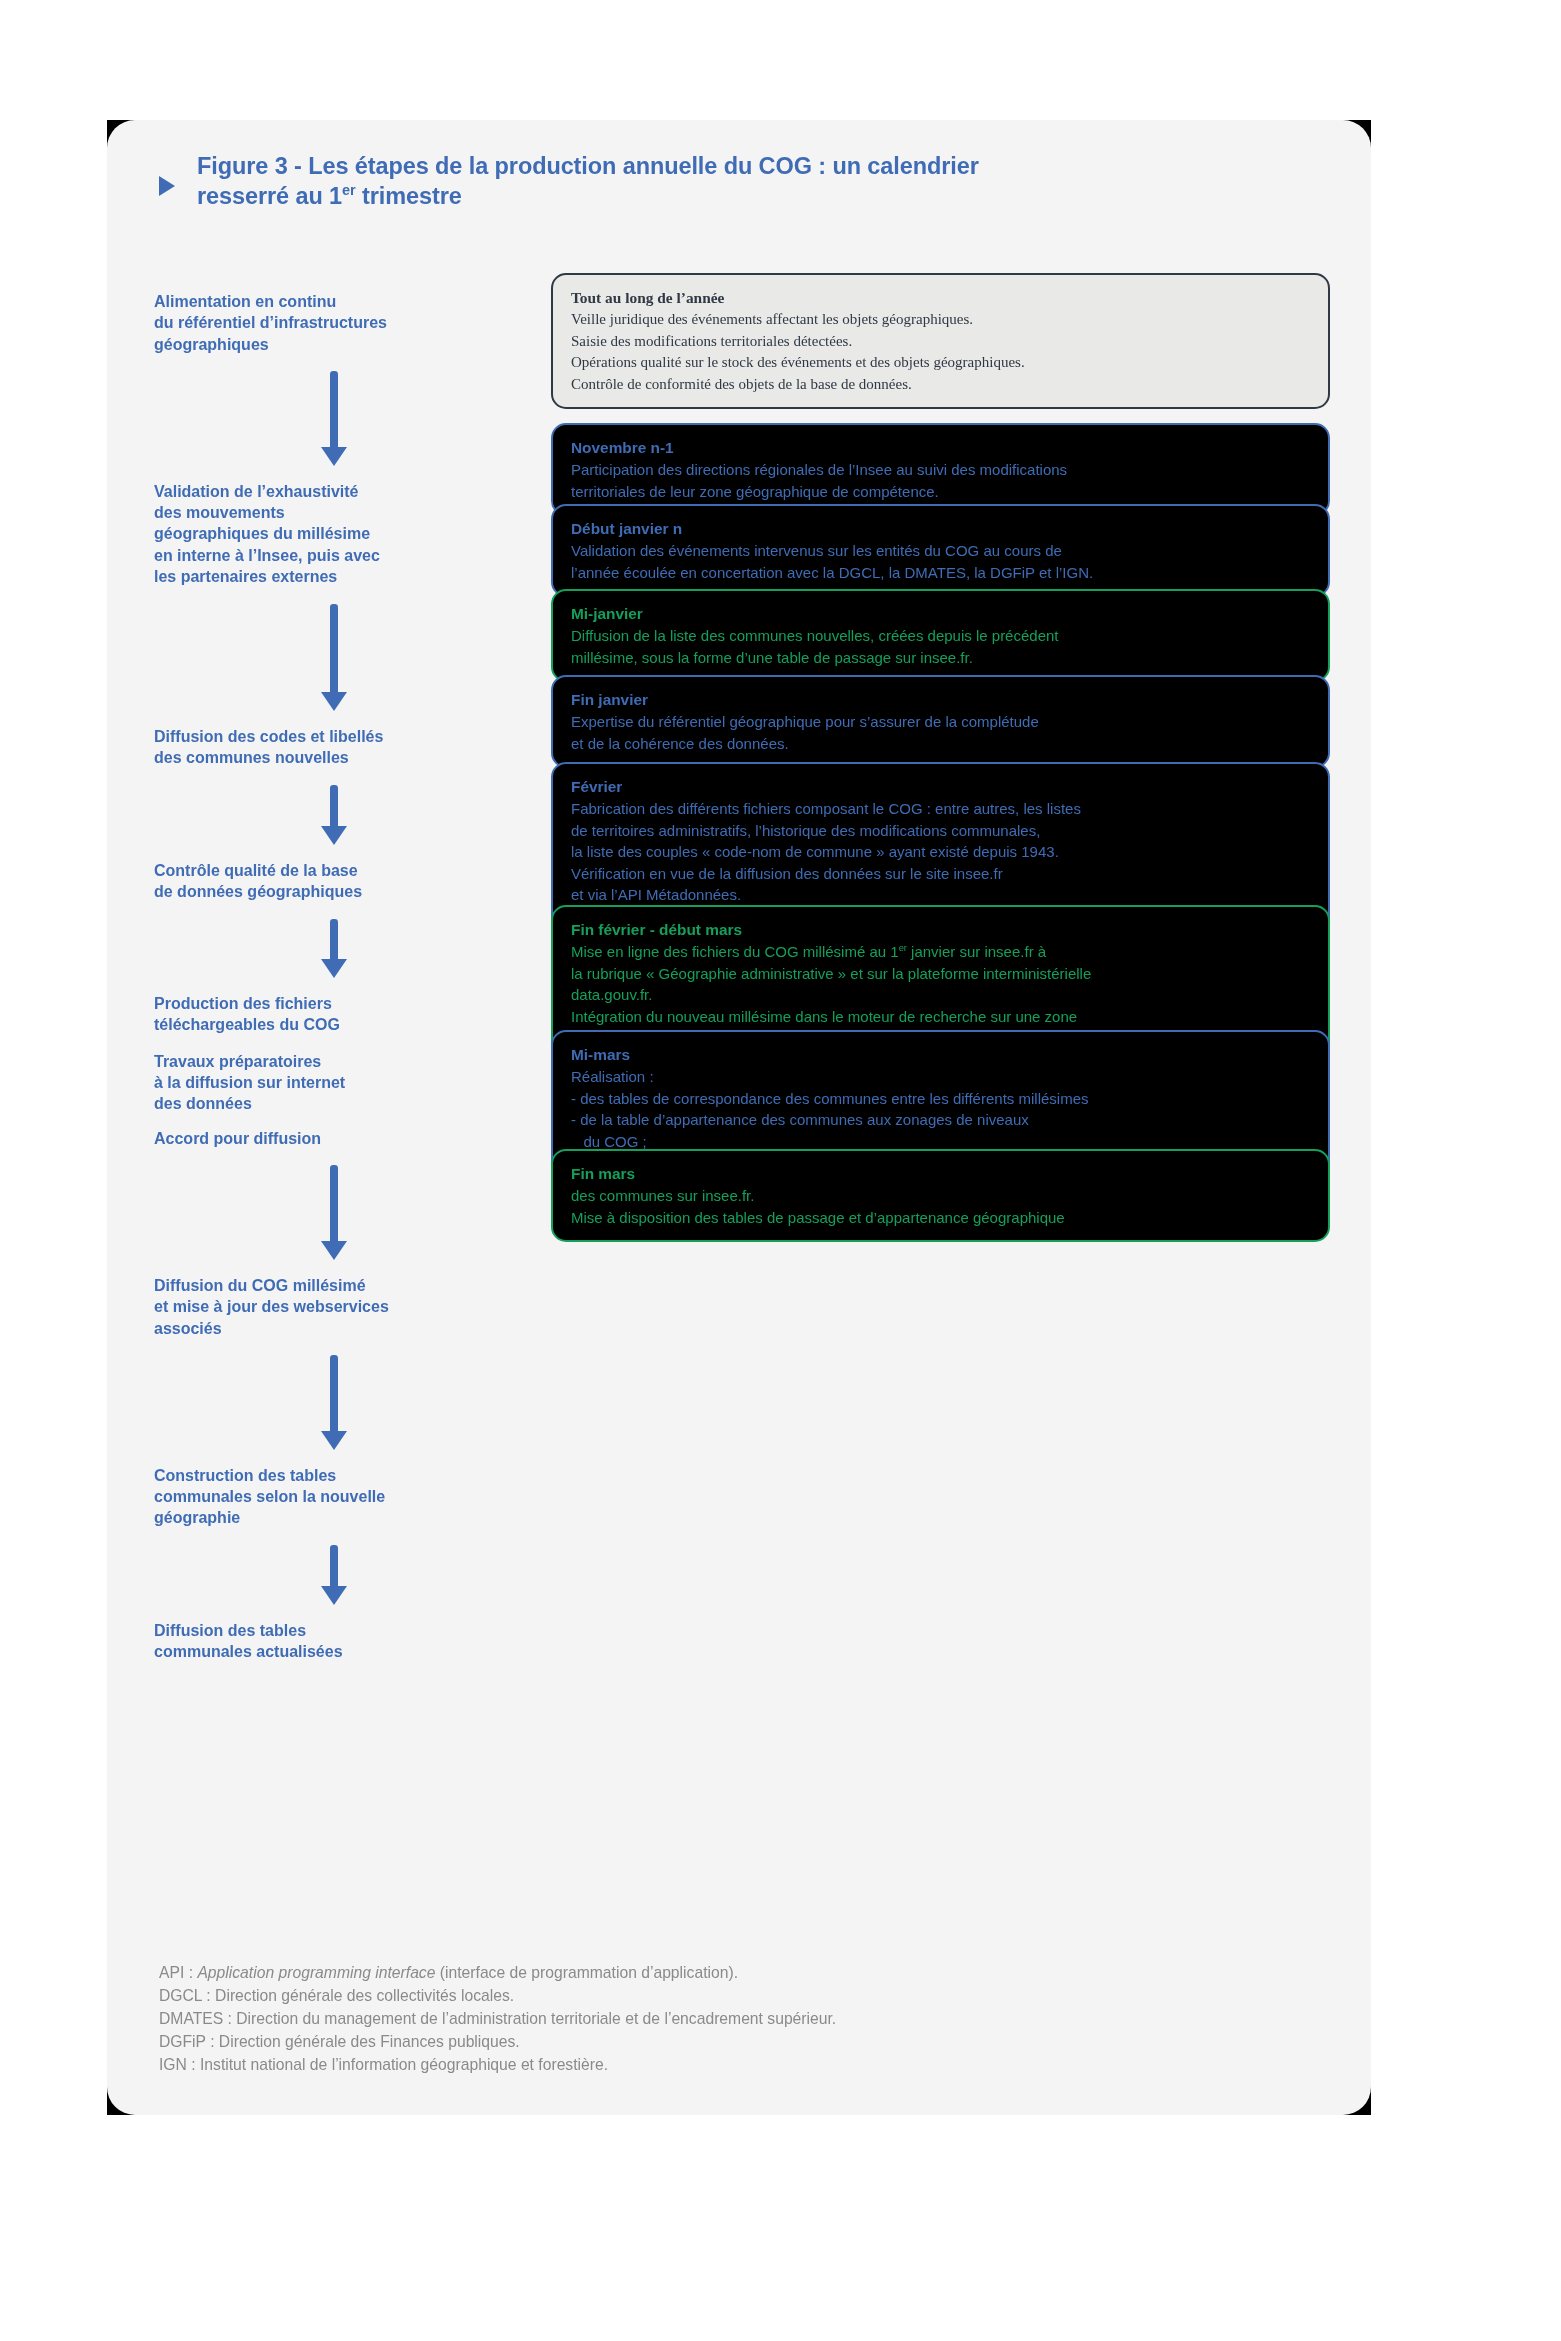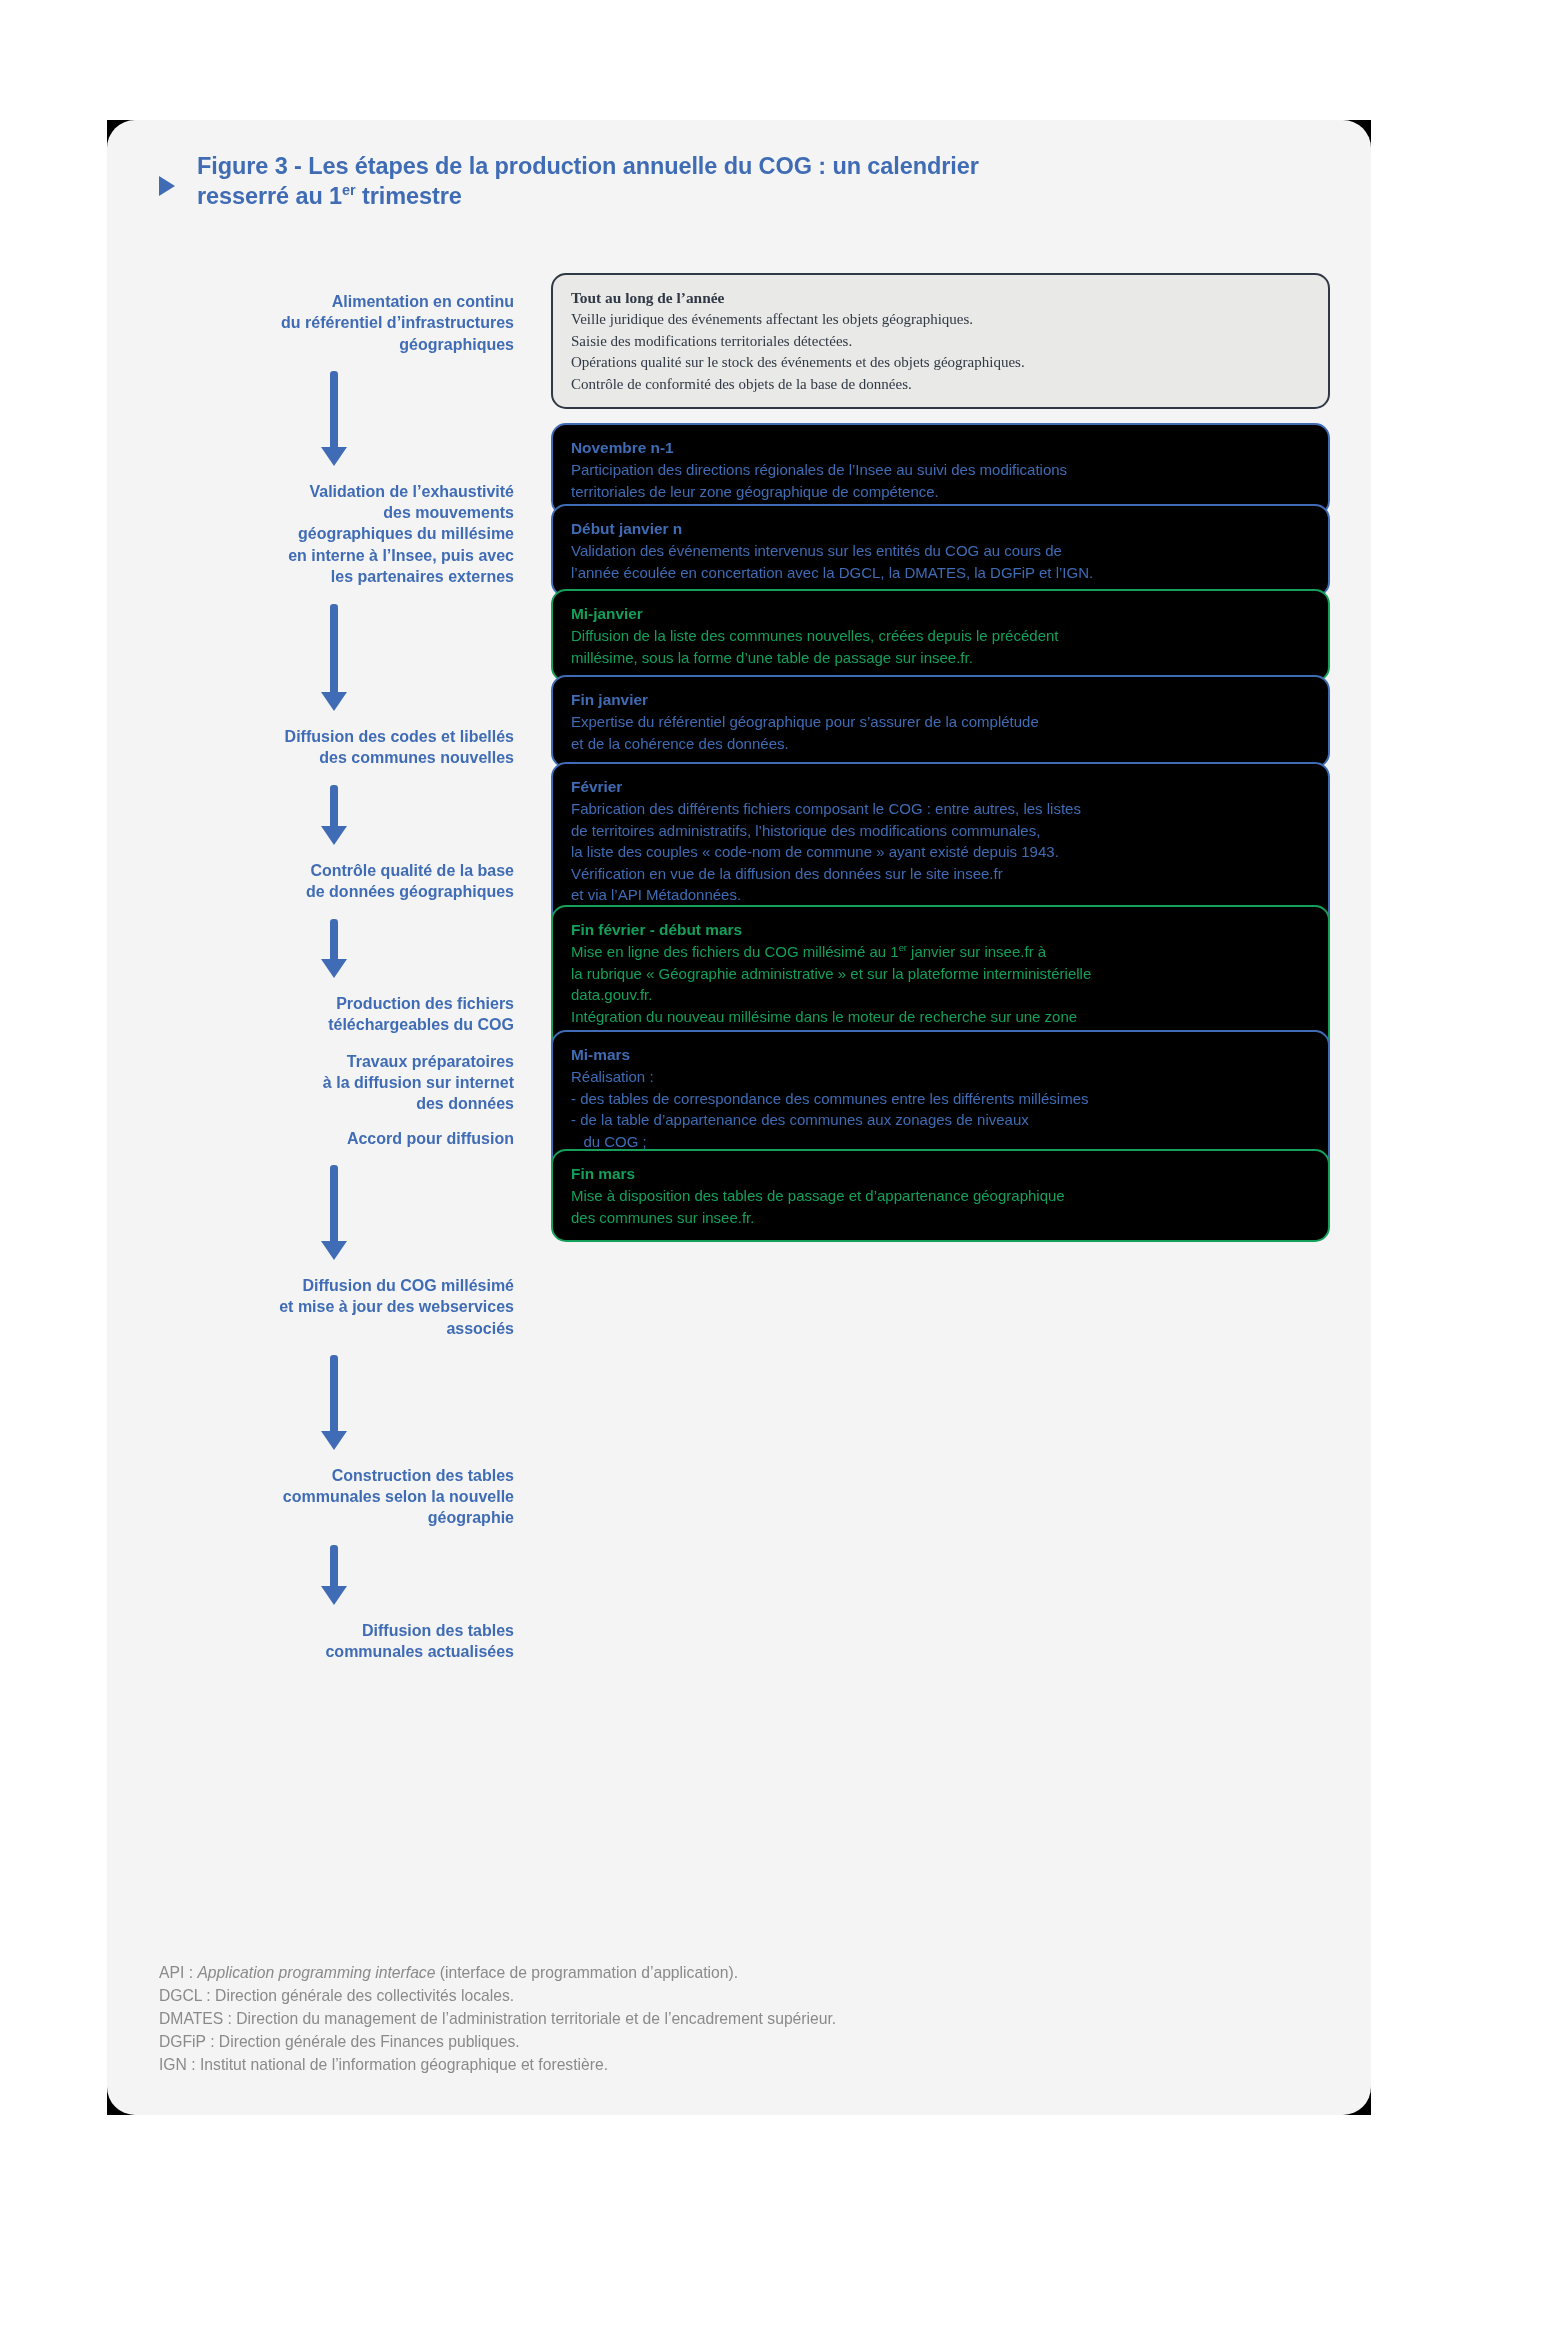--- a/index.html
+++ b/index.html
@@ -71,21 +71,21 @@
     z-index: 3;
     display: flex;
     flex-direction: column;
     align-items: center;
   }
   .step-label {
     color: #3f6cb5;
     font-size: 16px;
     font-weight: bold;
     line-height: 1.33;
-    text-align: right;
+    text-align: left;
     width: 100%;
   }
   .arrow {
     position: relative;
     width: 26.4px;
     display: flex;
     flex-direction: column;
     align-items: center;
   }
   .arrow .shaft {
@@ -266,22 +266,22 @@
       <div class="box blue" style="top: 757px; min-height: 104px;">
         <div class="box-title">Mi-mars</div>
         <div class="box-line">Réalisation :</div>
         <div class="box-line indent">- des tables de correspondance des communes entre les différents millésimes</div>
         <div class="box-line indent">- de la table d’appartenance des communes aux zonages de niveaux</div>
         <div class="box-line indent2">du COG ;</div>
         <div class="box-line indent2">supérieurs.</div>
       </div>
       <div class="box green" style="top: 876px; min-height: 69px;">
         <div class="box-title">Fin mars</div>
+        <div class="box-line">des communes sur insee.fr.</div>
         <div class="box-line">Mise à disposition des tables de passage et d’appartenance géographique</div>
-        <div class="box-line">des communes sur insee.fr.</div>
       </div>
     </div>
 
   <div class="notes" id="notes">
       <div class="note"><span>API : </span><i>Application programming interface</i><span> (interface de programmation d’application).</span></div>
       <div class="note"><span>DGCL : Direction générale des collectivités locales.</span></div>
       <div class="note"><span>DMATES :  Direction du management de l’administration territoriale et de l’encadrement supérieur.</span></div>
       <div class="note"><span>DGFiP : Direction générale des Finances publiques.</span></div>
       <div class="note"><span>IGN : Institut national de l’information géographique et forestière.</span></div>
     </div>

